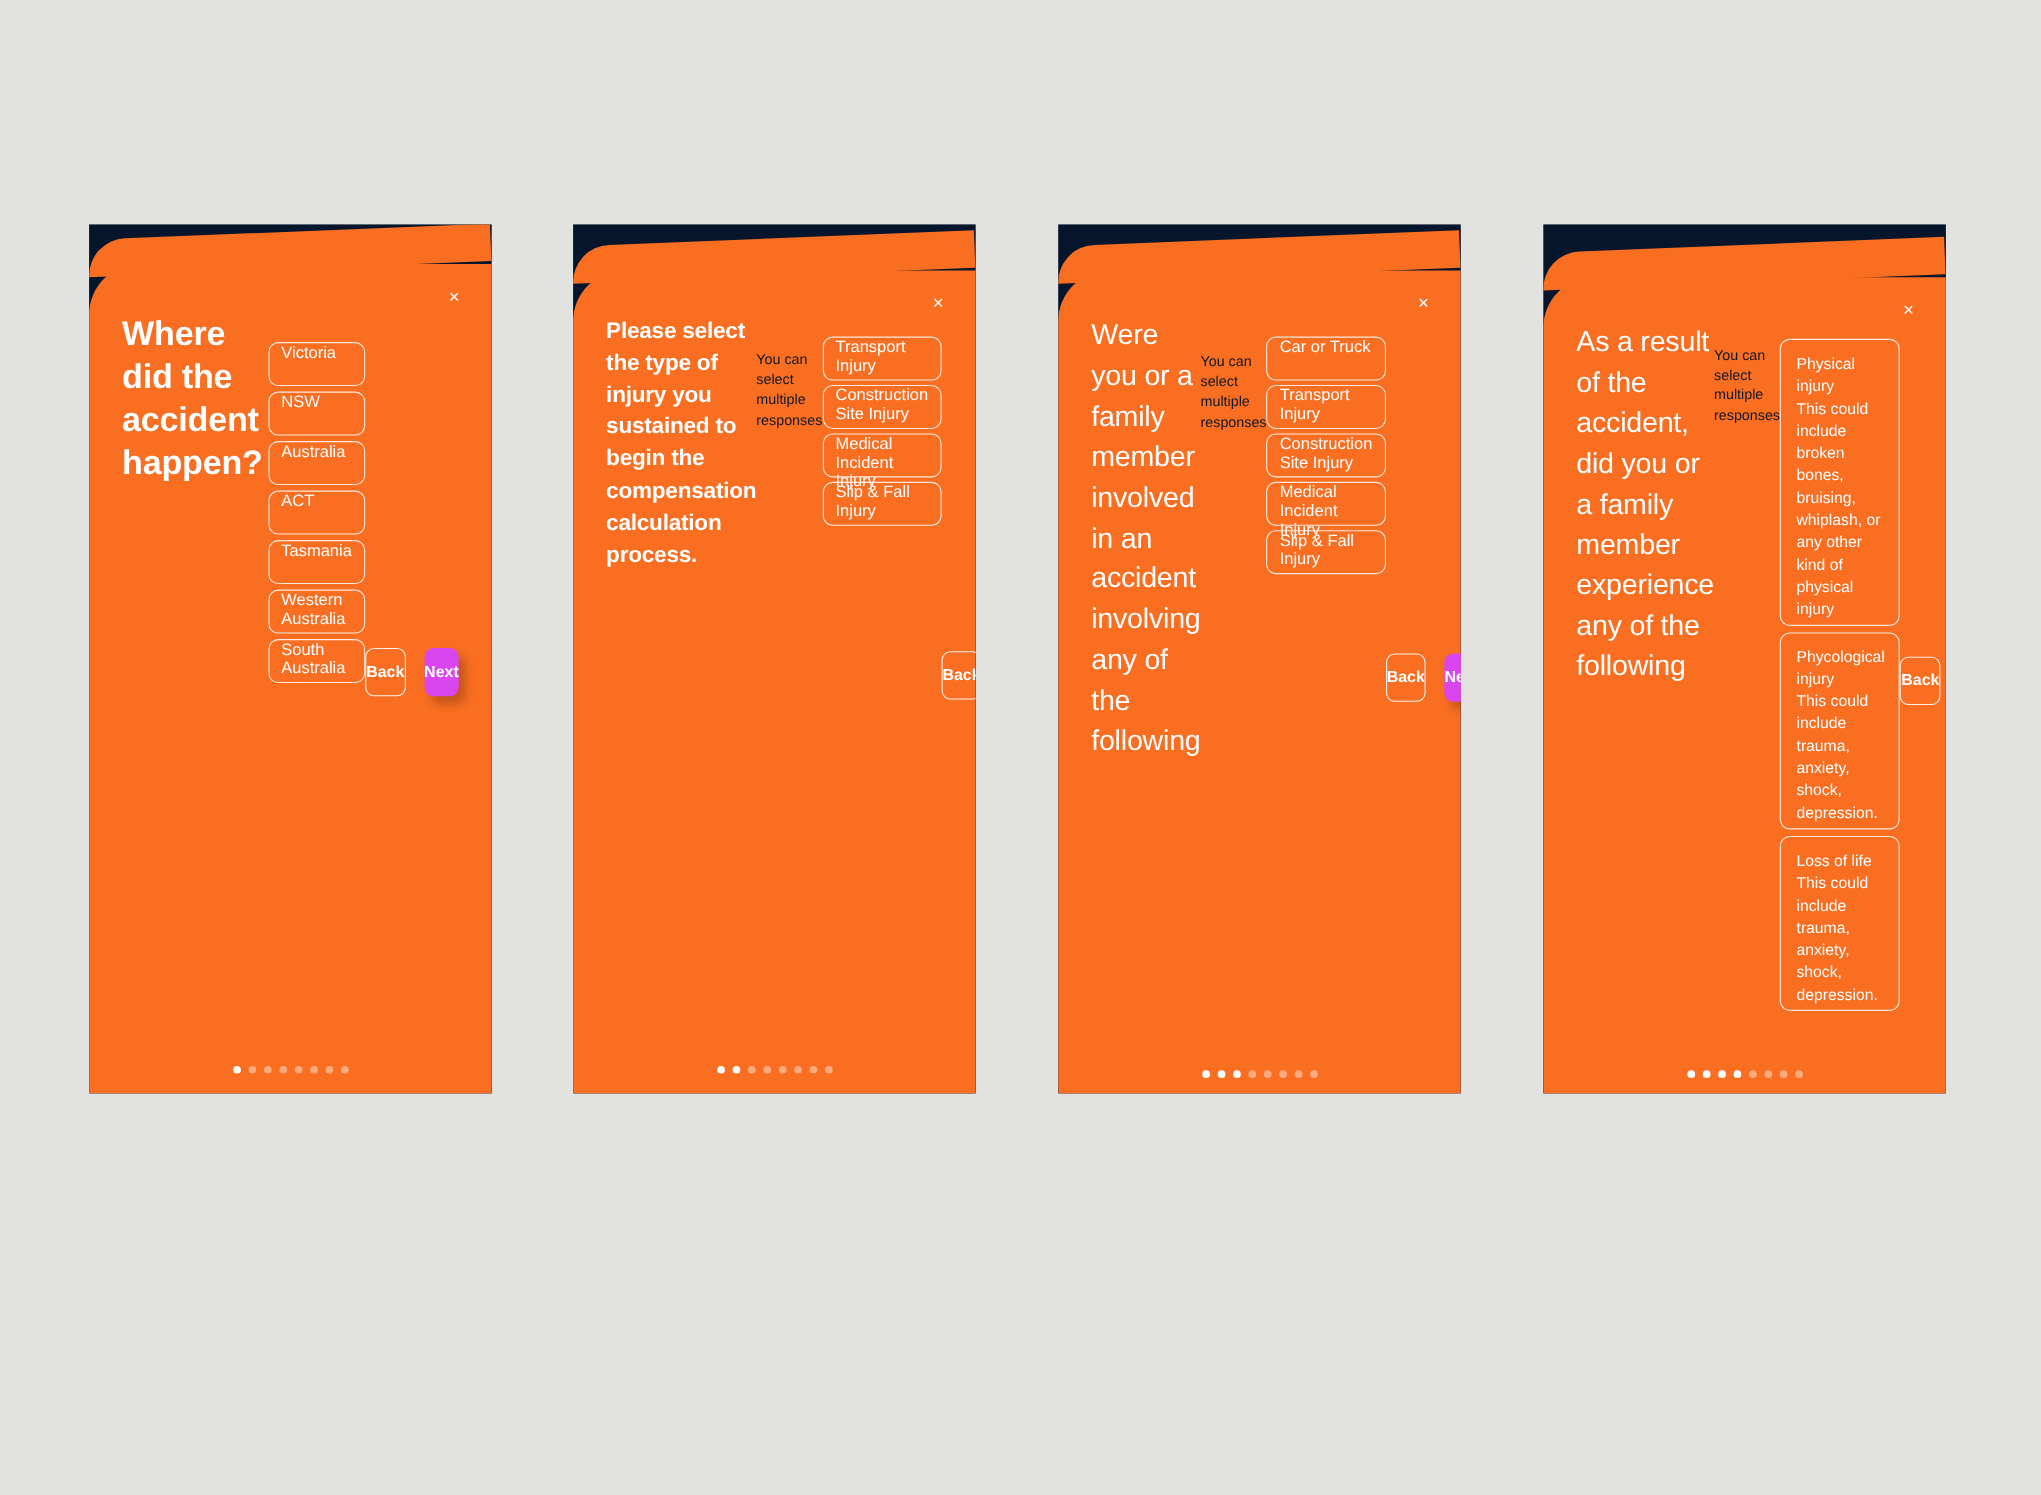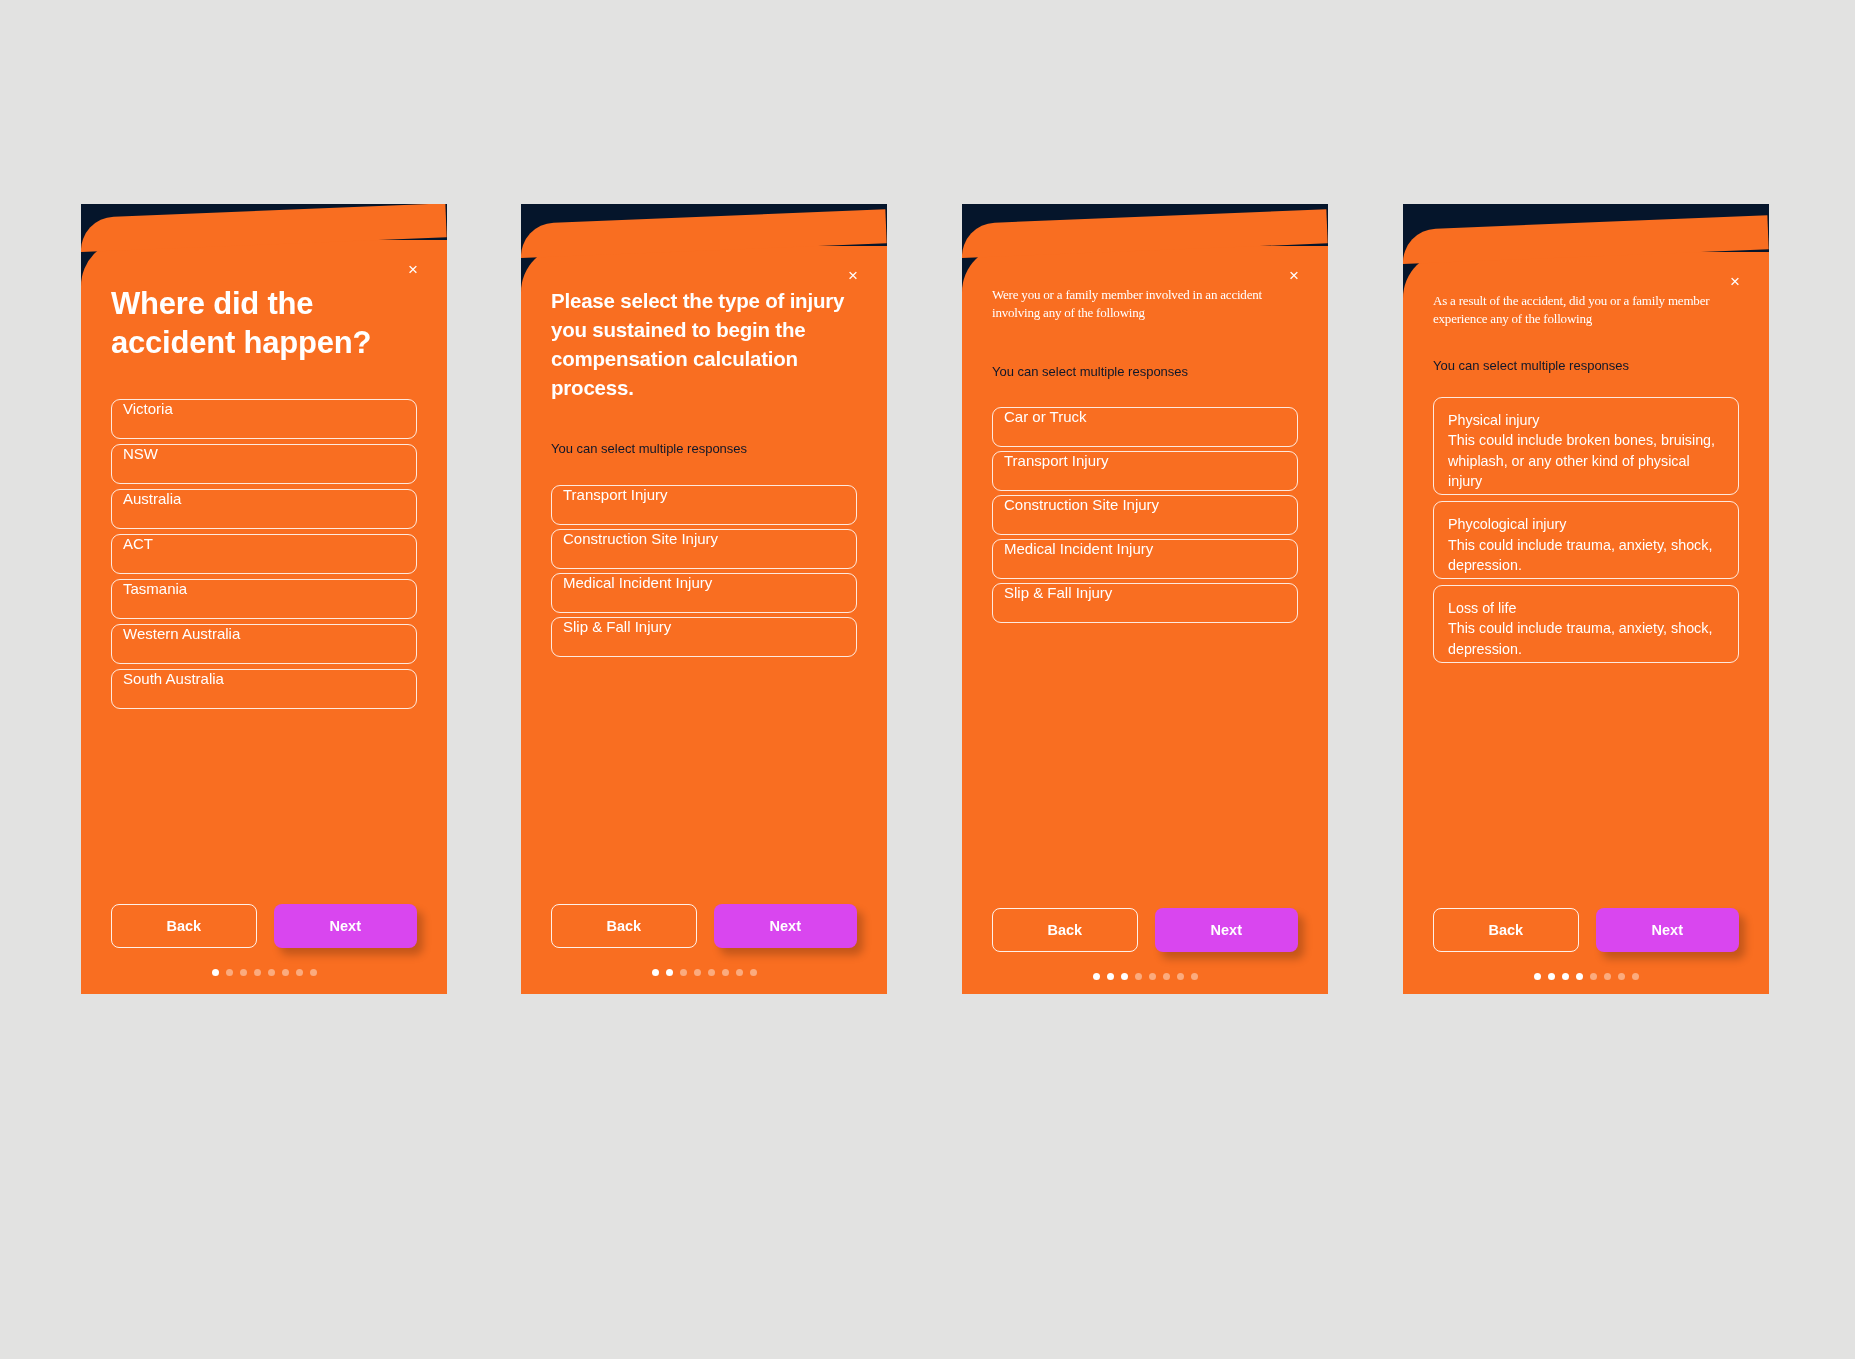--- a/index.html
+++ b/index.html
@@ -95,21 +95,21 @@
     text-align: center;
     cursor: pointer;
     z-index: 4;
     font-family: "Liberation Sans", sans-serif;
   }
 
   .sheet-inner {
     position: relative;
     z-index: 2;
     display: flex;
-    flex-direction: column;
+    flex-direction: row;
     height: 100%;
     padding-top: 34px;
   }
 
   
   .heading {
     color: #ffffff;
     letter-spacing: -0.2px;
   }
   .heading.big {
@@ -118,25 +118,24 @@
     line-height: 1.26;
     margin-top: 10px;
   }
   .heading.mid {
     font-size: 20.5px;
     font-weight: bold;
     line-height: 1.42;
     margin-top: 6px;
   }
   .heading.light {
-    font-size: 13px;
+    font-size: 26px;
     font-weight: normal;
     line-height: 1.42;
     margin-top: 6px;
-    font-family: Liberation Serif, serif;
   }
 
   .subtitle {
     color: #0f172a;
     font-size: 13px;
     font-weight: normal;
     line-height: 1.4;
   }
   .sub-sp-2 { margin-top: 38px; }
   .sub-sp-3 { margin-top: 40px; }

